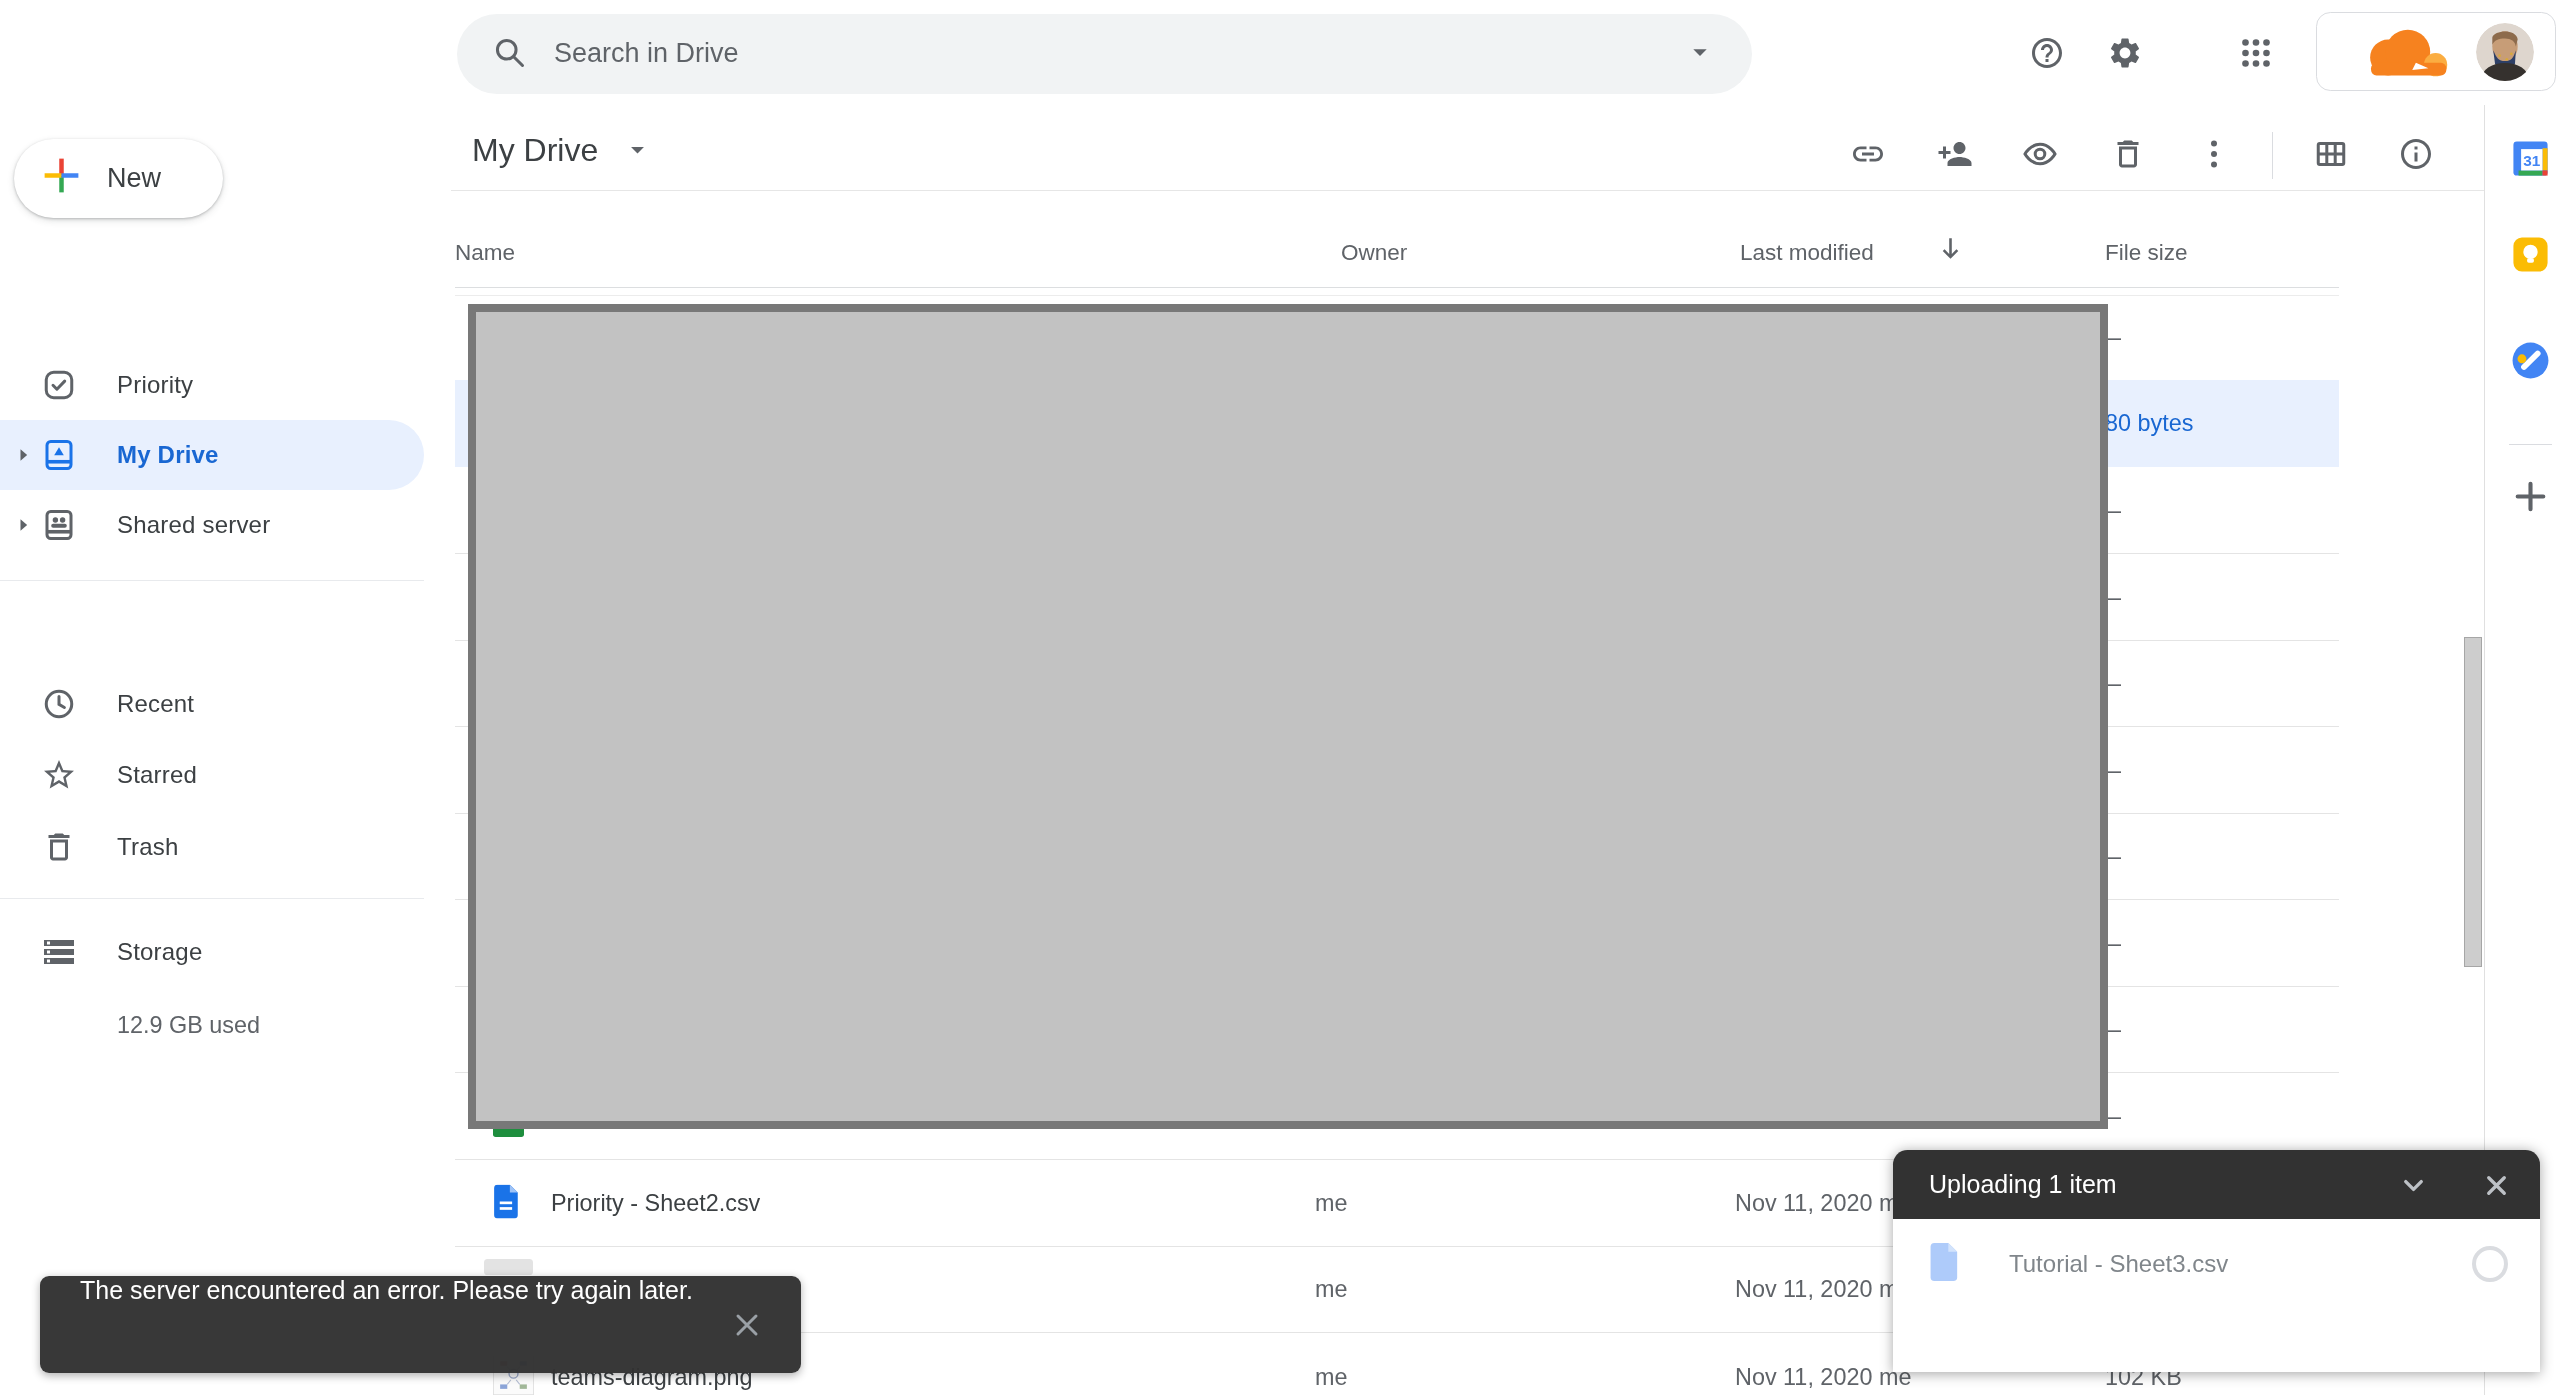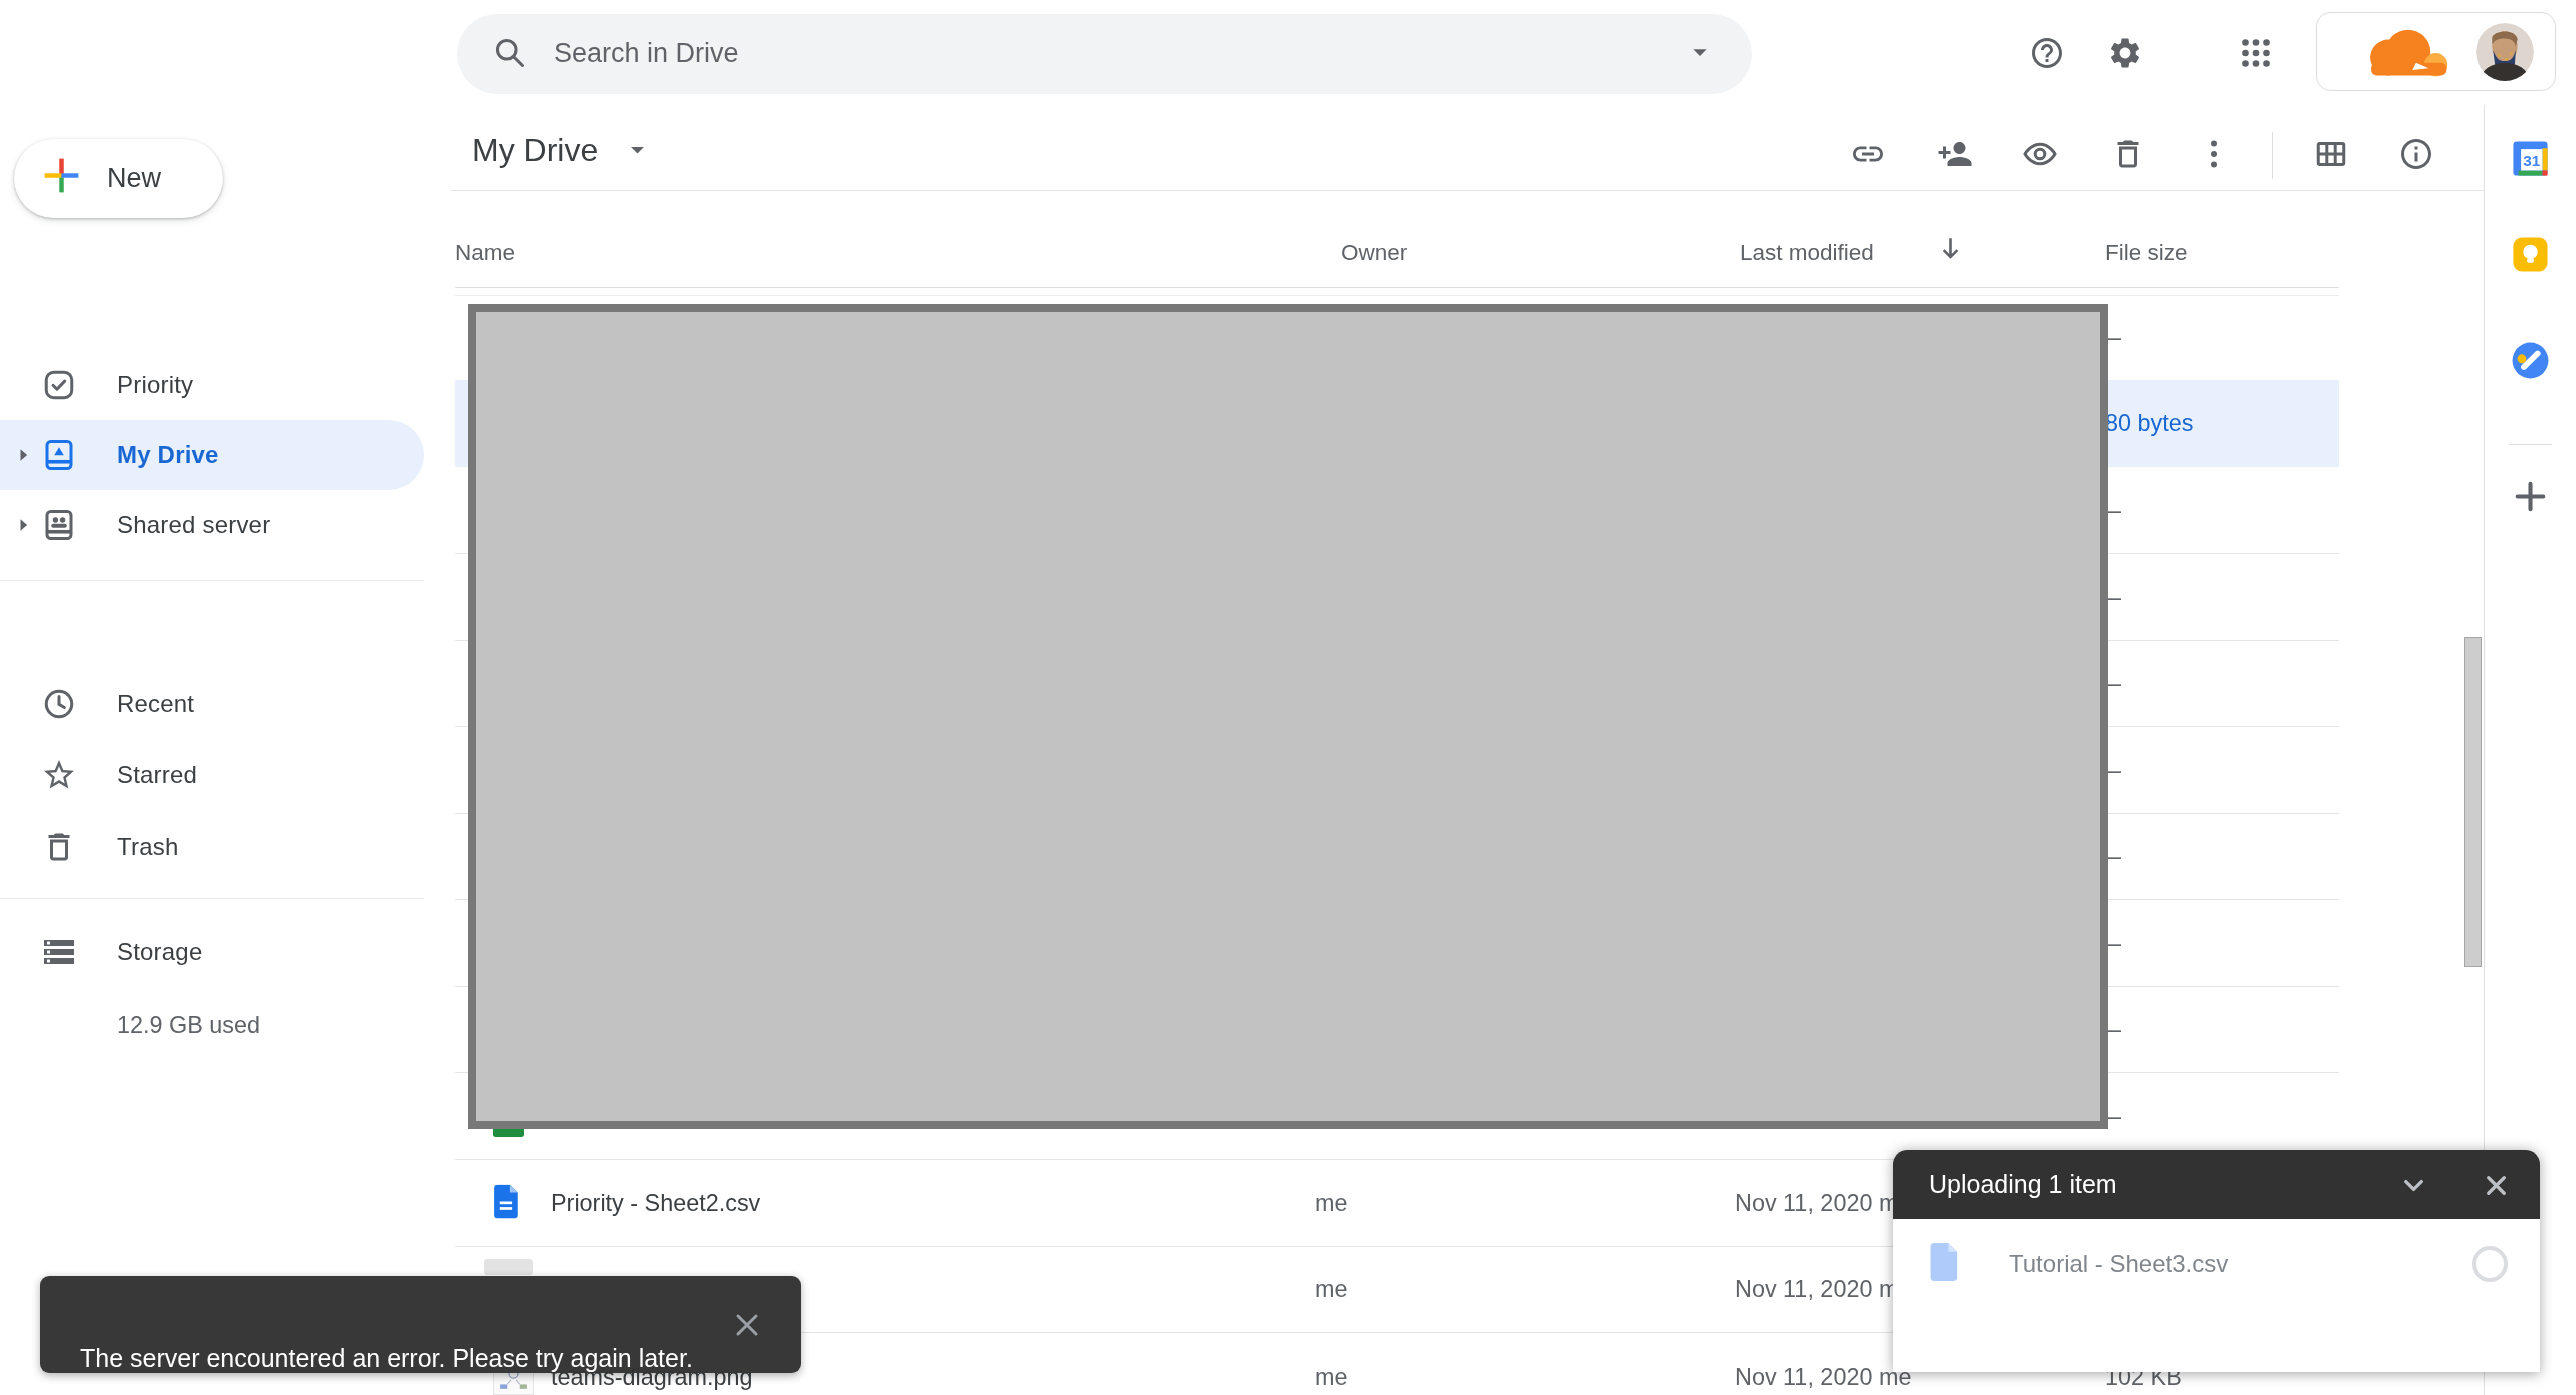--- a/index.html
+++ b/index.html
@@ -73,21 +73,21 @@
   .upanel-title { color:#fff; font-size:25px; margin-left:36px; }
   .upanel-head .hico { position:absolute; top:20px; width:31px; height:31px; cursor:pointer; }
   .upanel-status { position:relative; height:63px; background:#f5f5f5; display:flex; align-items:center; }
   .upanel-status-text { font-size:24px; color:#3c4043; margin-left:36px; }
   .upanel-cancel { position:absolute; right:25px; font-size:23.4px; font-weight:700; color:#1a73e8; letter-spacing:0.5px; cursor:pointer; }
   .upanel-file { position:relative; height:89px; background:#fff; display:flex; align-items:center; }
   .upanel-fname { font-size:24px; color:#80868b; margin-left:49px; }
   .spinner { position:absolute; right:32px; width:36px; height:36px; border:4.5px solid #dadce0; border-radius:50%; }
 
   
-  .toast { position:absolute; left:40px; top:1276px; width:761px; height:97px; background:rgba(50,50,50,.97); border-radius:9px; z-index:50; box-shadow:0 2.7px 9px rgba(0,0,0,.3); display:flex; align-items:flex-end; }
+  .toast { position:absolute; left:40px; top:1276px; width:761px; height:97px; background:rgba(50,50,50,.97); border-radius:9px; z-index:50; box-shadow:0 2.7px 9px rgba(0,0,0,.3); display:flex; align-items:flex-start; }
   .toast-msg { color:#ffffff; font-size:25px; margin-left:40px; }
   .toast-x { position:absolute; right:36px; top:31px; width:36px; height:36px; cursor:pointer; }
 </style>
 </head>
 <body>
 
 <div id="app">
 
   <div class="topbar">
 

